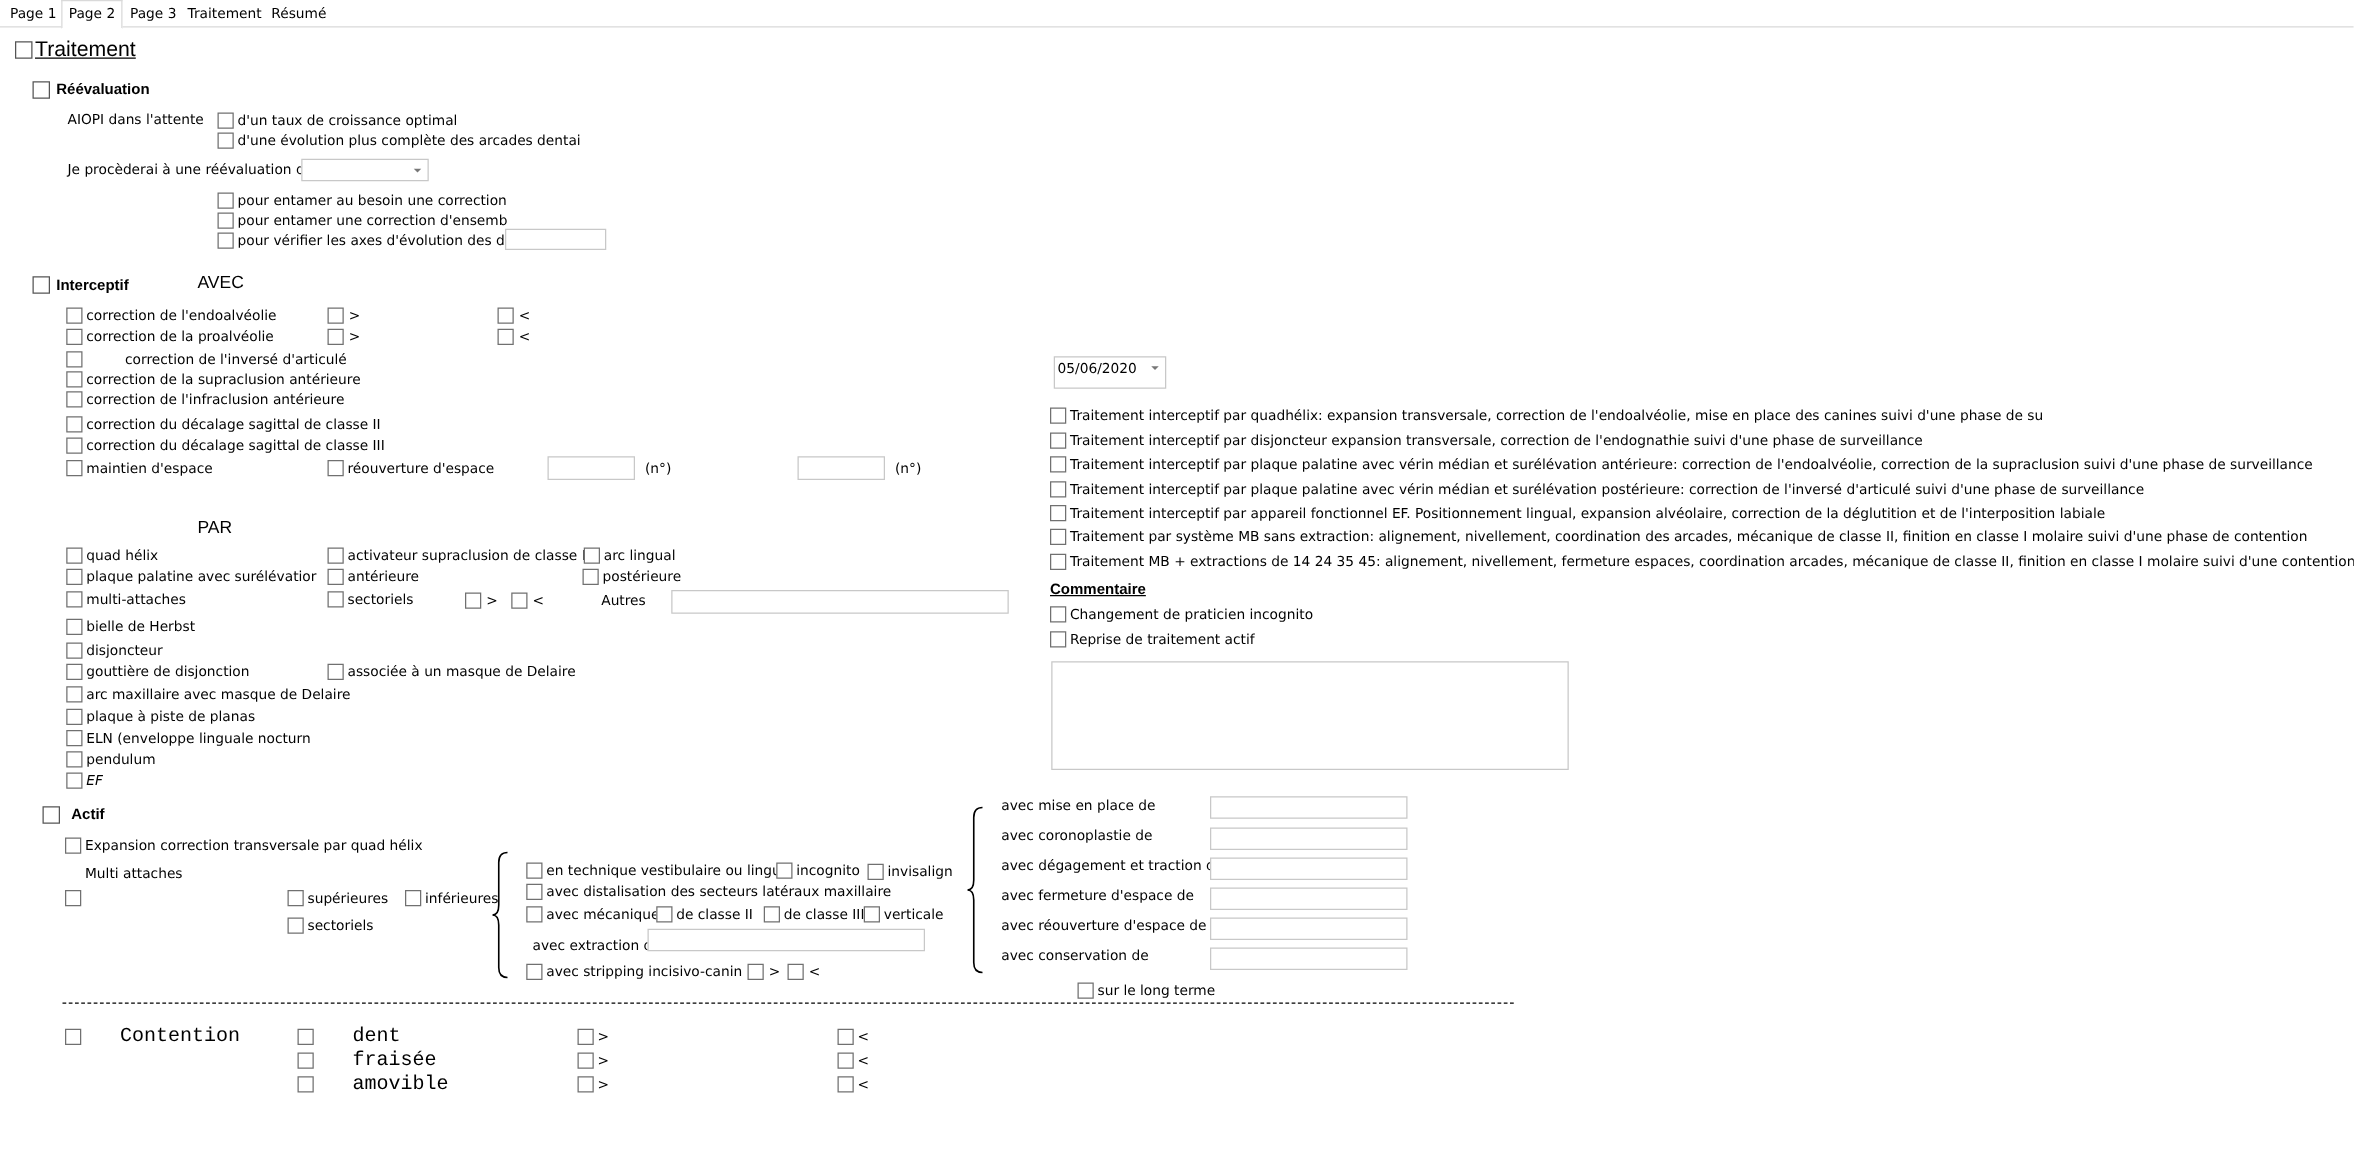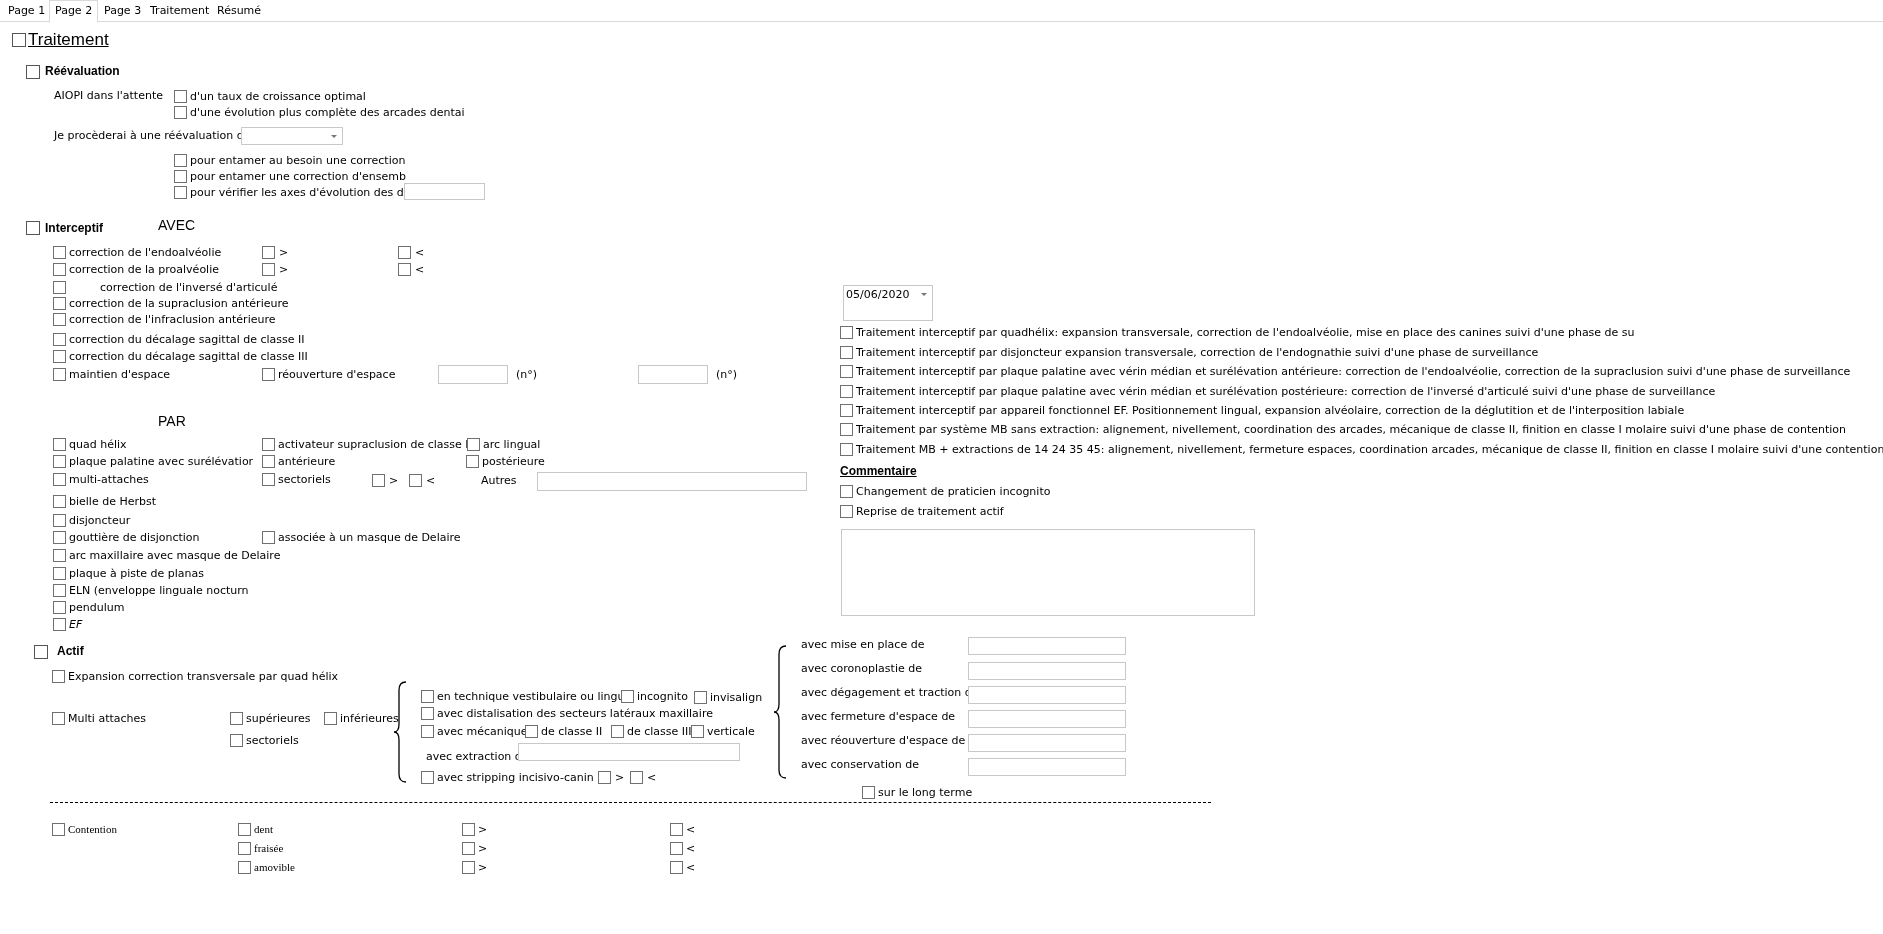--- a/index.html
+++ b/index.html
@@ -14,21 +14,21 @@
   .cb.big { width:12px; height:12px; border-color:#555; }
   .lbl { position:absolute; white-space:nowrap; font-size:11px; line-height:13px; }
   .h-main { font-family:"Liberation Sans", sans-serif; font-size:17px; text-decoration:underline; }
   .h-sec { font-family:"Liberation Sans", sans-serif; font-size:12px; font-weight:bold; }
   .h-big { font-family:"Liberation Sans", sans-serif; font-size:14px; }
   .inp { position:absolute; border:1px solid #c8c8c8; background:#fff; box-sizing:border-box; }
   .combo { position:absolute; border:1px solid #c8c8c8; background:#fff; box-sizing:border-box; font-size:11px; line-height:17px; padding-left:2px; }
   .combo .arrow { position:absolute; right:5px; top:7px; width:0; height:0; border-left:3px solid transparent; border-right:3px solid transparent; border-top:3px solid #777; }
   .brace { position:absolute; }
   .dash { position:absolute; left:50px; top:802px; width:1161px; height:0; border-top:1px dashed #000; }
-  .cond { font-family:Liberation Serif, serif; font-size:11px; }
+  .cond { font-family:Liberation Mono, monospace; font-size:16px;margin-left:28px; }
   .commentaire { font-family:"Liberation Sans", sans-serif; font-weight:bold; font-size:12px; text-decoration:underline; }
 </style>
 </head>
 <body>
 
 <div class="tabbar">
   <div class="tab" style="left:3px;">Page 1</div>
   <div class="tab active" style="left:49px;">Page 2</div>
   <div class="tab" style="left:99px;">Page 3</div>
   <div class="tab" style="left:145px;">Traitement</div>
@@ -138,21 +138,21 @@
 <div class="lbl" style="left:278px;top:531px;">associée à un masque de Delaire</div>
 
 <div class="cb" style="left:467px;top:438px;"></div>
 <div class="lbl" style="left:483px;top:438px;">arc lingual</div>
 <div class="cb" style="left:466px;top:455px;"></div>
 <div class="lbl" style="left:482px;top:455px;">postérieure</div>
 
 <div class="lbl" style="left:481px;top:474px;">Autres</div>
 <input class="inp" style="left: 537px; top: 472px; width: 270px; height: 19px;" value="">
 
-<div class="combo" style="left:843px;top:285px;width:90px;height:36px;">
+<div class="combo" style="left:843px;top:285px;width:90px;height:26px;">
   <span>05/06/2020</span>
   <span class="arrow"></span>
 </div>
 
 <div class="cb" style="left:840px;top:326px;"></div>
 <div class="lbl" style="left:856px;top:326px;">Traitement interceptif par quadhélix: expansion transversale, correction de l'endoalvéolie, mise en place des canines suivi d'une phase de su</div>
 <div class="cb" style="left:840px;top:346px;"></div>
 <div class="lbl" style="left:856px;top:346px;">Traitement interceptif par disjoncteur expansion transversale, correction de l'endognathie suivi d'une phase de surveillance</div>
 <div class="cb" style="left:840px;top:365px;"></div>
 <div class="lbl" style="left:856px;top:365px;">Traitement interceptif par plaque palatine avec vérin médian et surélévation antérieure: correction de l'endoalvéolie, correction de la supraclusion suivi d'une phase de surveillance</div>
@@ -172,21 +172,21 @@
 <div class="lbl" style="left:856px;top:505px;">Reprise de traitement actif</div>
 <textarea class="inp" style="left: 841px; top: 529px; width: 414px; height: 87px; resize: none;"></textarea>
 
 <div class="cb big" style="left:34px;top:645px;"></div>
 <div class="lbl h-sec" style="left:57px;top:645px;">Actif</div>
 
 <div class="cb" style="left:52px;top:670px;"></div>
 <div class="lbl" style="left:68px;top:670px;">Expansion correction transversale par quad hélix</div>
 
 <div class="cb" style="left:52px;top:712px;"></div>
-<div class="lbl" style="left:68px;top:712px;">Multi attaches</div>
+<div class="lbl" style="left:68px;top:692px;">Multi attaches</div>
 <div class="cb" style="left:230px;top:712px;"></div>
 <div class="lbl" style="left:246px;top:712px;">supérieures</div>
 <div class="cb" style="left:324px;top:712px;"></div>
 <div class="lbl" style="left:340px;top:712px;">inférieures</div>
 <div class="cb" style="left:230px;top:734px;"></div>
 <div class="lbl" style="left:246px;top:734px;">sectoriels</div>
 
 <svg class="brace" style="left:393px;top:680px;" width="16" height="104">
   <path d="M13 2 Q6 2 6 10 L6 44 Q6 52 1 52 Q6 52 6 60 L6 94 Q6 102 13 102" fill="none" stroke="#000" stroke-width="1.3"></path>
 </svg>

